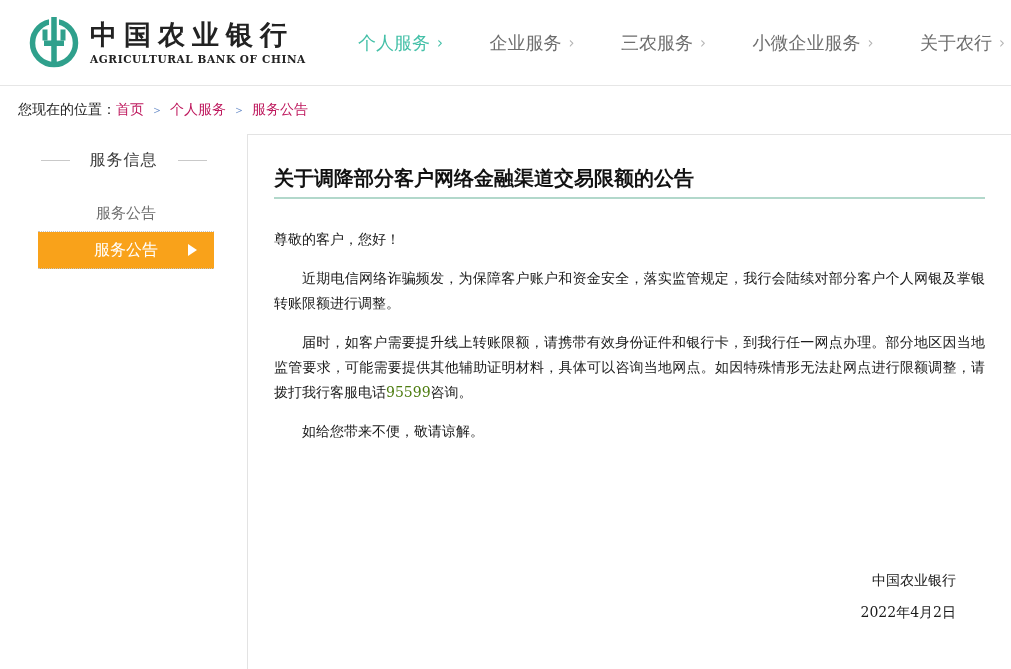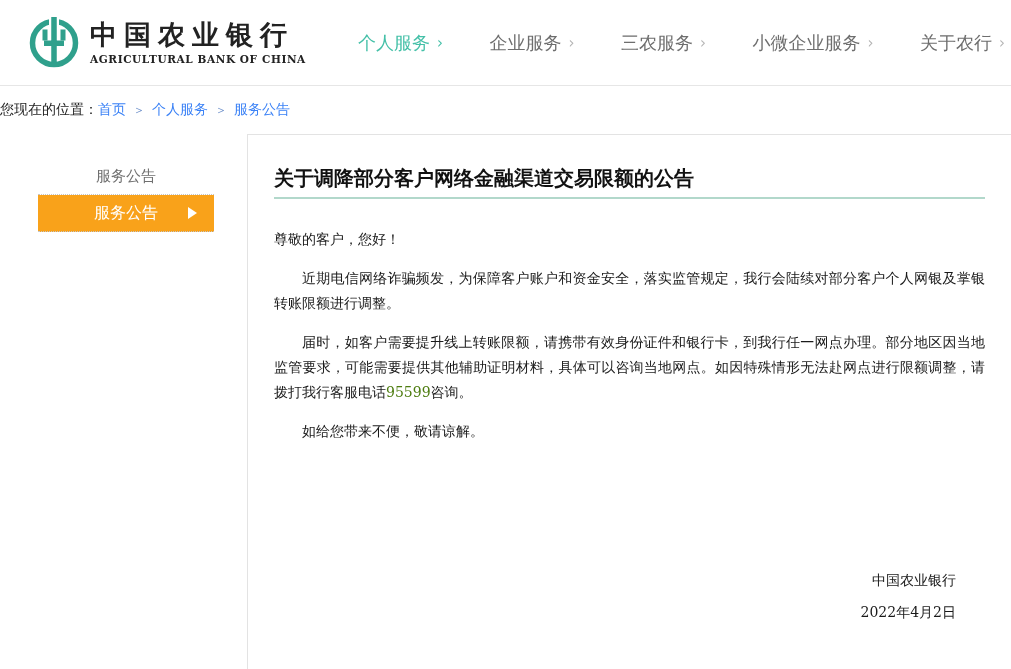--- a/index.html
+++ b/index.html
@@ -52,24 +52,25 @@
     display: flex; align-items: center;
   }
   .nav-item .arrow { font-size: 15px; color: #b5b5b5; margin-left: 7px; }
   .nav-item.active { color: #45c0a8; }
   .nav-item.active .arrow { color: #45c0a8; }
 
   
   .breadcrumb-bar {
     height: 48px;
     display: flex; align-items: center;
+    padding-left: 18px;
     font-family: "DejaVu Serif", "Liberation Serif", serif;
     font-size: 14px; color: #1f1f1f;
   }
-  .crumb { color: #3b82f6; cursor: pointer; }
+  .crumb { color: #be185d; cursor: pointer; }
   .crumb-sep { color: #6b8ec9; margin: 0 7px; font-family: "DejaVu Sans", sans-serif; font-size: 12px; }
 
   
   .content-row {
     display: flex;
     height: 535px;
   }
   .sidebar {
     width: 247px; flex: 0 0 247px;
   }
@@ -176,20 +177,25 @@
     <span class="crumb">首页</span>
     <span class="crumb-sep">＞</span>
     <span class="crumb">个人服务</span>
     <span class="crumb-sep">＞</span>
     <span class="crumb">服务公告</span>
   </div>
 
   <div class="content-row">
 
     <div class="sidebar">
+      <div class="sidebar-head">
+        <span class="dash"></span>
+        <span class="sidebar-title">服务信息</span>
+        <span class="dash"></span>
+      </div>
       <div class="side-menu">
         <div class="side-item">
           <span>服务公告</span>
         </div>
         <div class="side-item active">
           <span>服务公告</span>
           <span class="tri"></span>
         </div>
       </div>
     </div>

